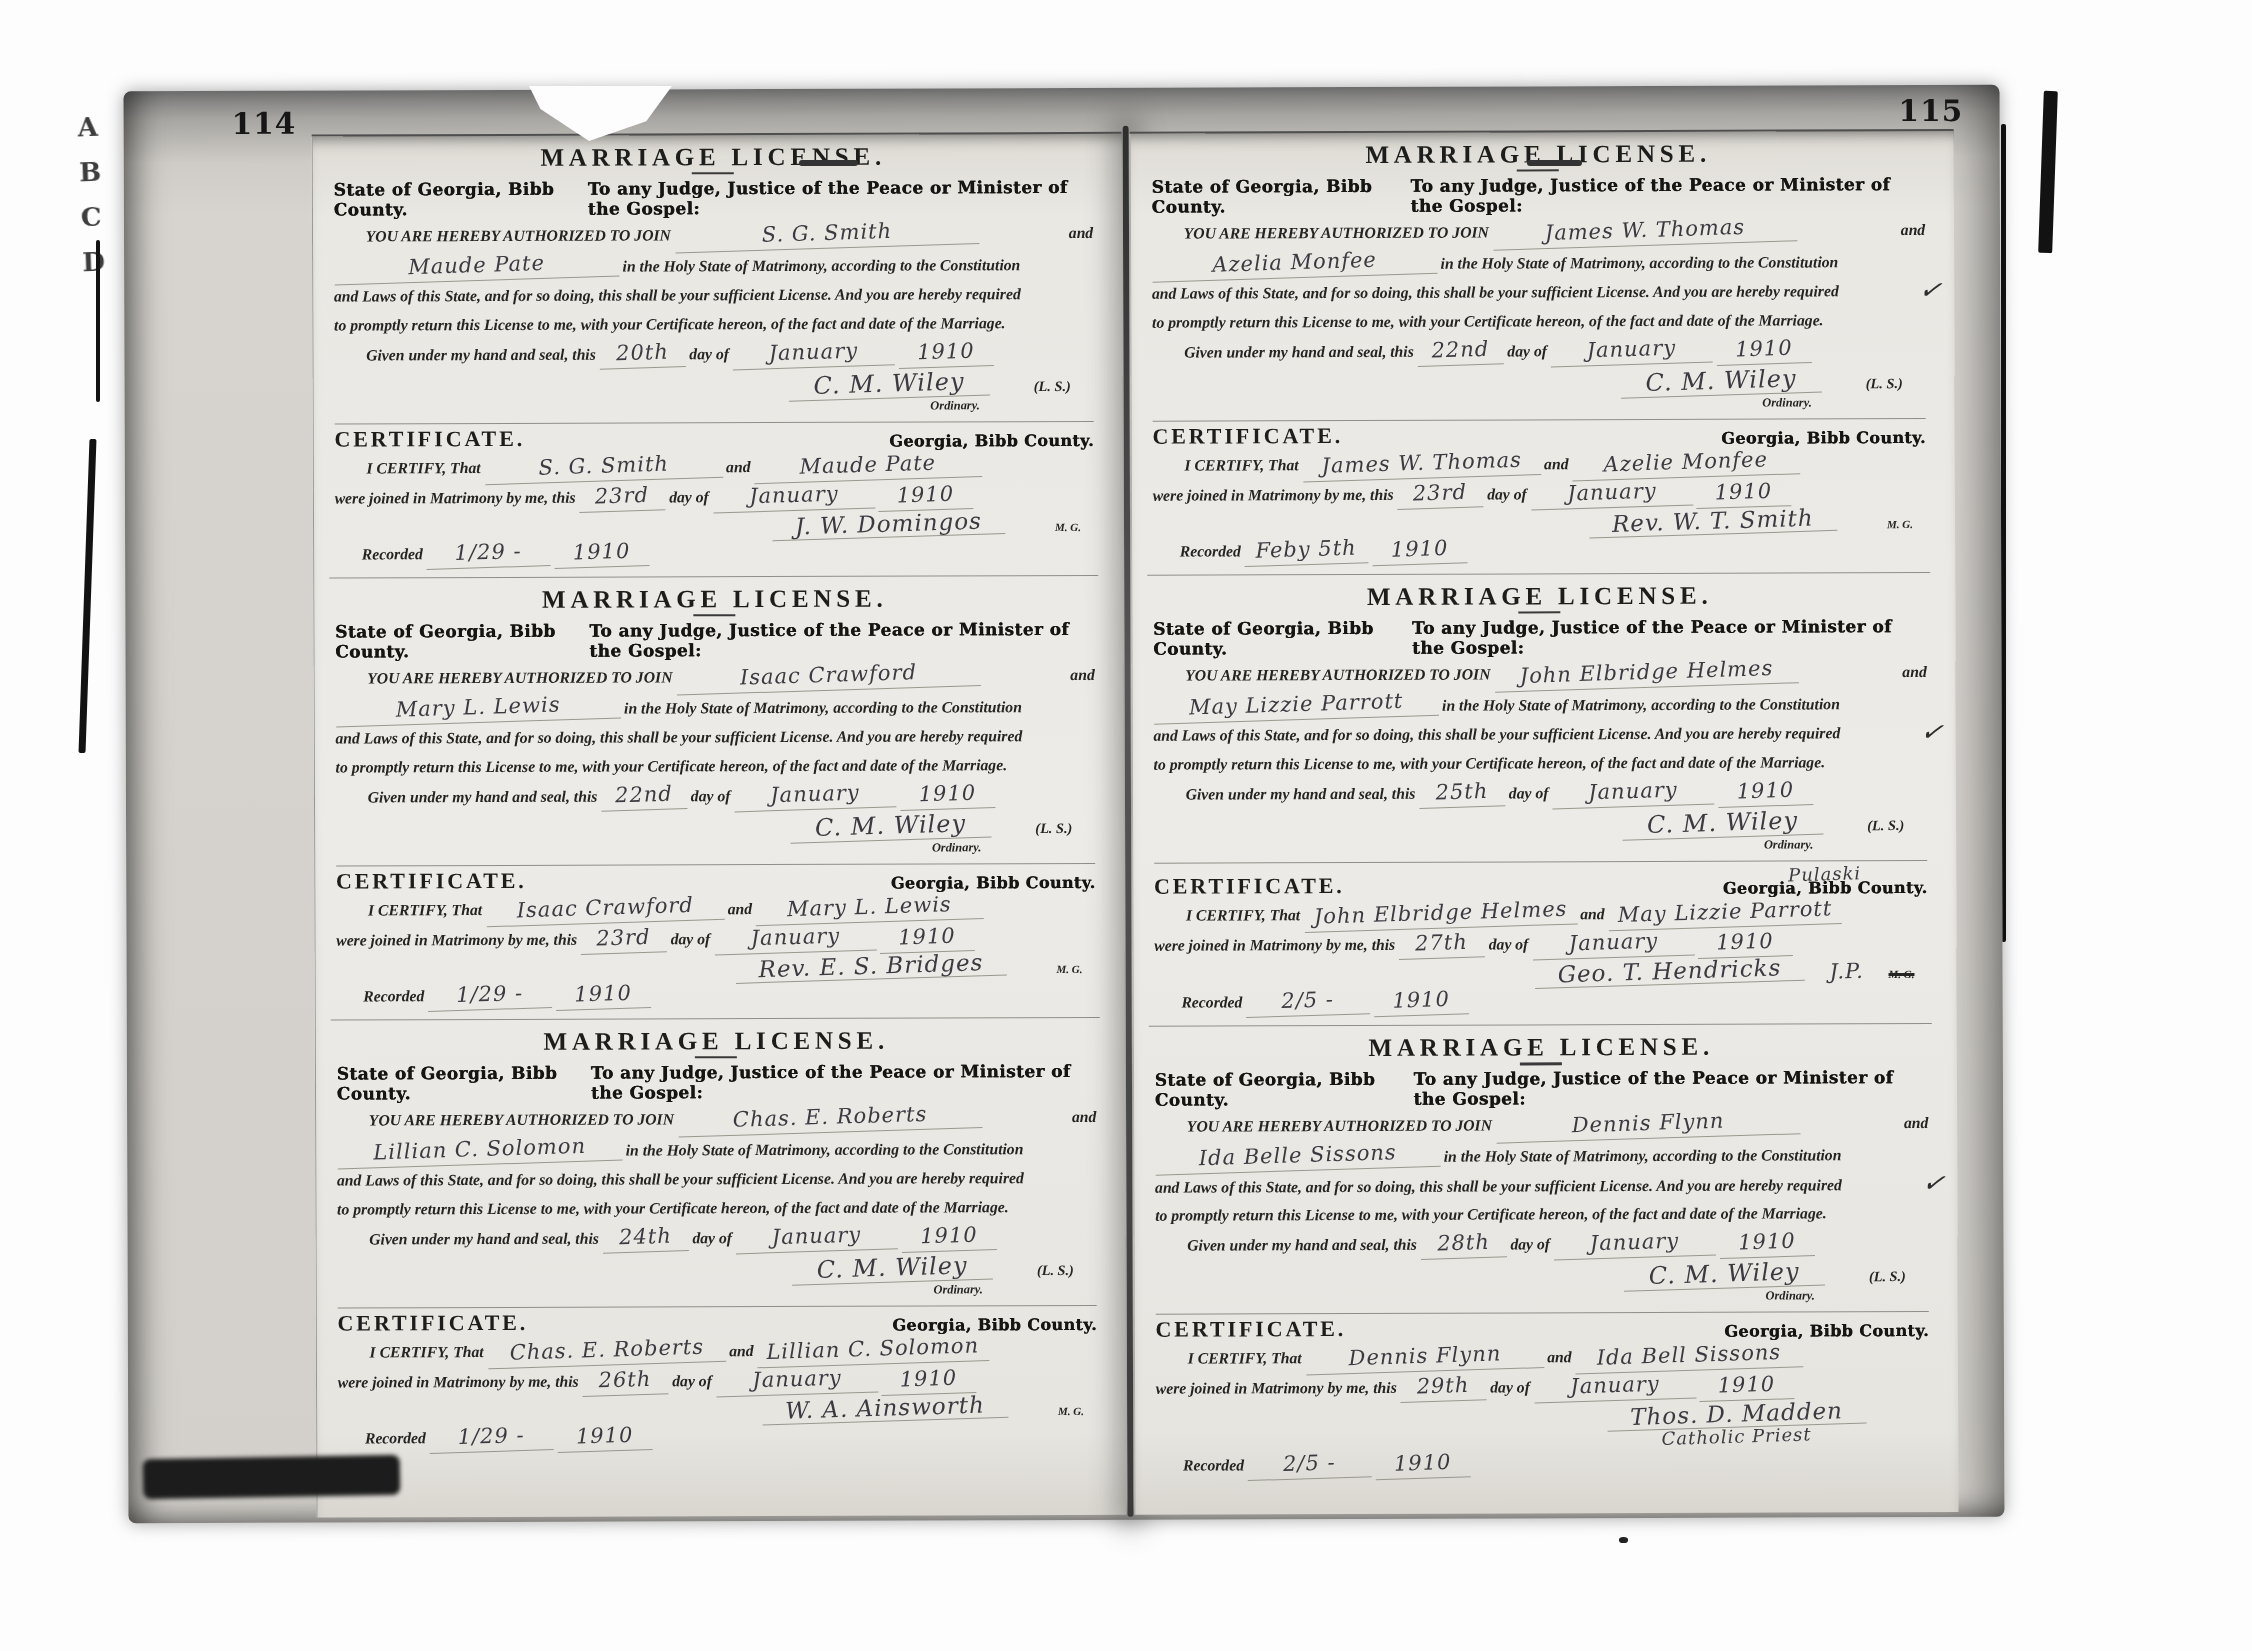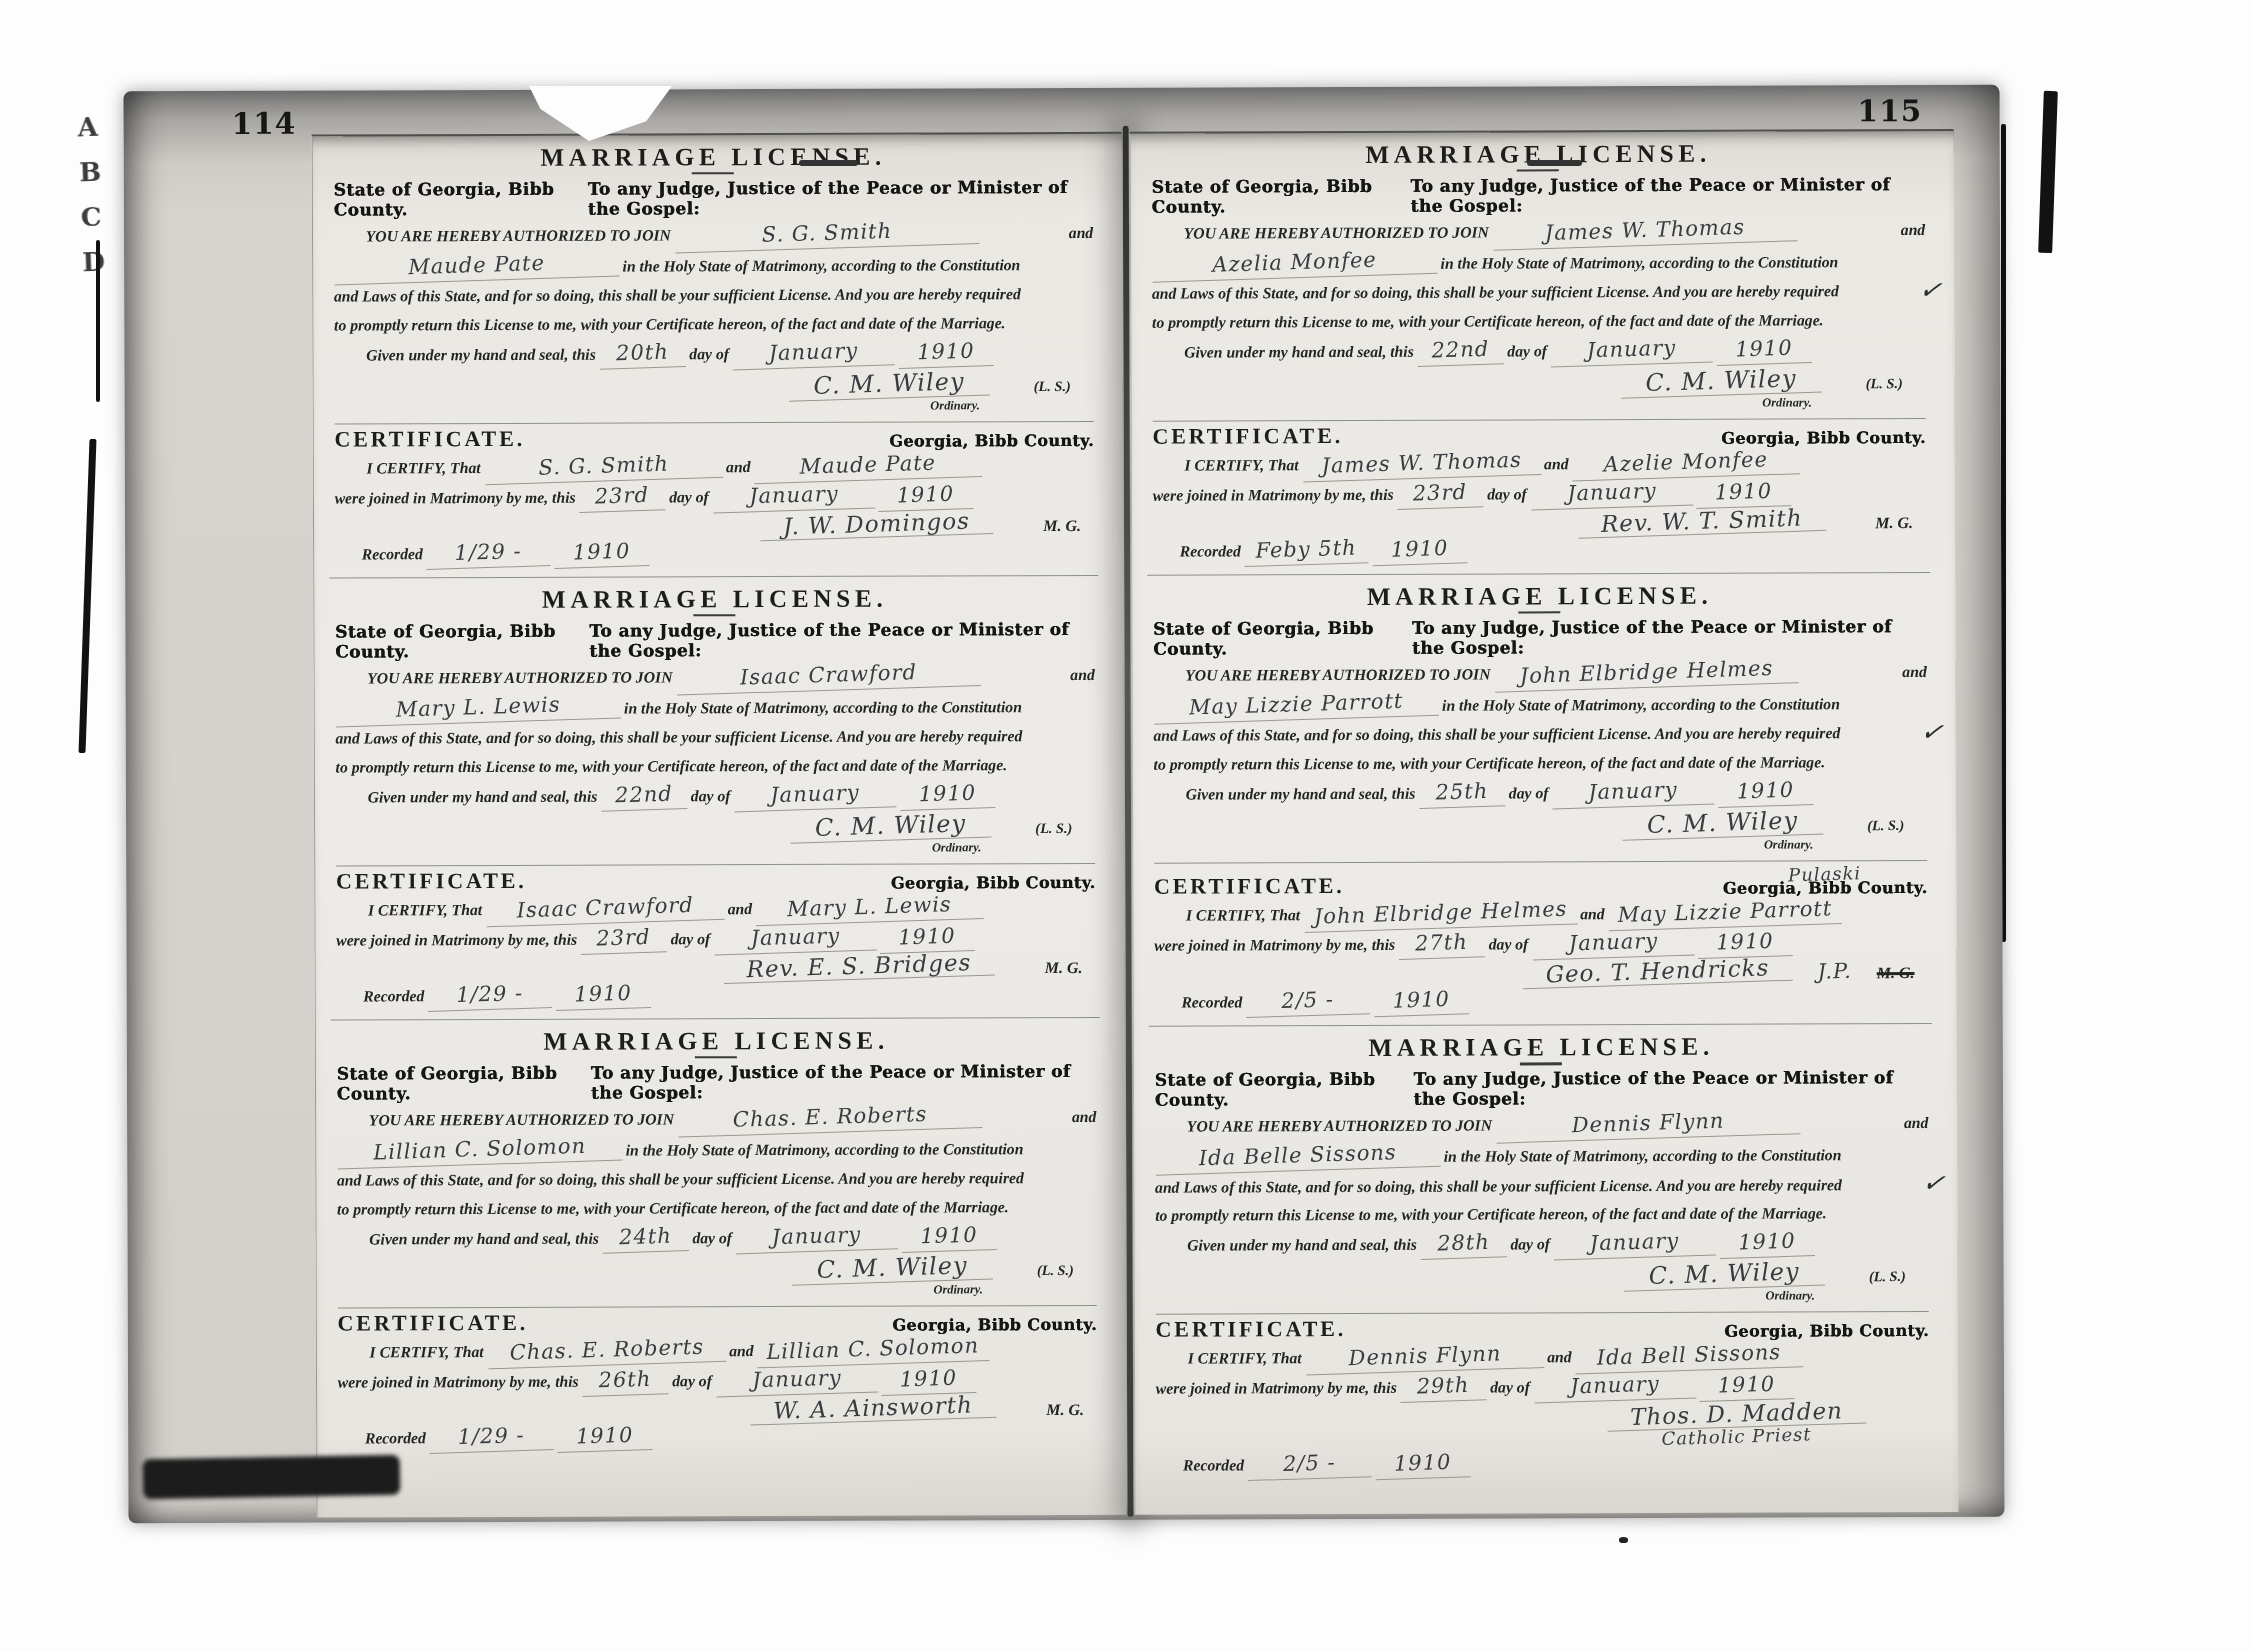--- a/index.html
+++ b/index.html
@@ -40,21 +40,21 @@
       inset 25px 0 32px -15px rgba(0,0,0,.55),
       inset -40px 0 46px -25px rgba(0,0,0,.45),
       inset 0 -19px 27px -15px rgba(0,0,0,.4);
   }
   .gutter { position:absolute; left:999px; top:38px; width:5.7px; height:1391px;
     background:linear-gradient(180deg,#2e2e2e,#565656 40%,#3a3a3a); border-radius:2.9px;
     box-shadow:0 0 27px 10.5px rgba(70,70,70,.45); }
   .page-num { position:absolute; font-family:"DejaVu Serif", serif; font-weight:bold;
     font-size:29.5px; color:#161616; letter-spacing:1px; z-index:4; }
   .pn-left  { left:108px; top:15px; }
-  .pn-right { left:1734px; top:7.6px; }
+  .pn-right { left:1775px; top:7.6px; }
   .page {
     position:absolute; top:44px; height:1381px; overflow:hidden;
     background:linear-gradient(180deg,#dedbd5,#eae8e3 6%,#edebe7 50%,#e7e5e0 94%,#d9d6d0);
     border-top:2.9px solid #4f4f4f;
     box-shadow:inset 0 11.4px 15px -9.5px rgba(0,0,0,.5);
   }
   .page-left  { left:188px;  width:810px; }
   .page-right { left:1006px; width:824px; }
   .entries { height:100%; padding:0 25px 0 15px; border-left:1px solid #9a9a94; }
   .page-right .entries { border-left-color:#b0aea8; }
@@ -93,21 +93,21 @@
   .county-col { text-align:center; }
   .county-note { display:block; font-size:18px; margin-bottom:-5.7px; }
   .cert .county { font-size:16px; }
   .cgroom { min-width:219px; } .cbride { min-width:209px; }
   .cert-sig { display:flex; justify-content:flex-end; align-items:baseline; gap:25px;
     padding-right:13.3px; margin-top:-1.9px; }
   .off-col { text-align:center; }
   .off-sig { font-size:23px; border-bottom:1px solid #98988e; padding:0 23px; }
   .off-sub { display:block; font-size:18px; margin-top:-1.9px; }
   .suffix { font-size:21px; }
-  .mg { font-size:16px; }
+  .mg { font-size:11px; }
   .struck { text-decoration:line-through; text-decoration-thickness:2.9px; }
   .rec { padding-left:27px; margin-top:1.9px; }
   .recdate { min-width:105px; } .recyear { min-width:76px; }
 </style>
 </head>
 <body>
 
 <div class="scan">
 
   <div class="margin-letters">

